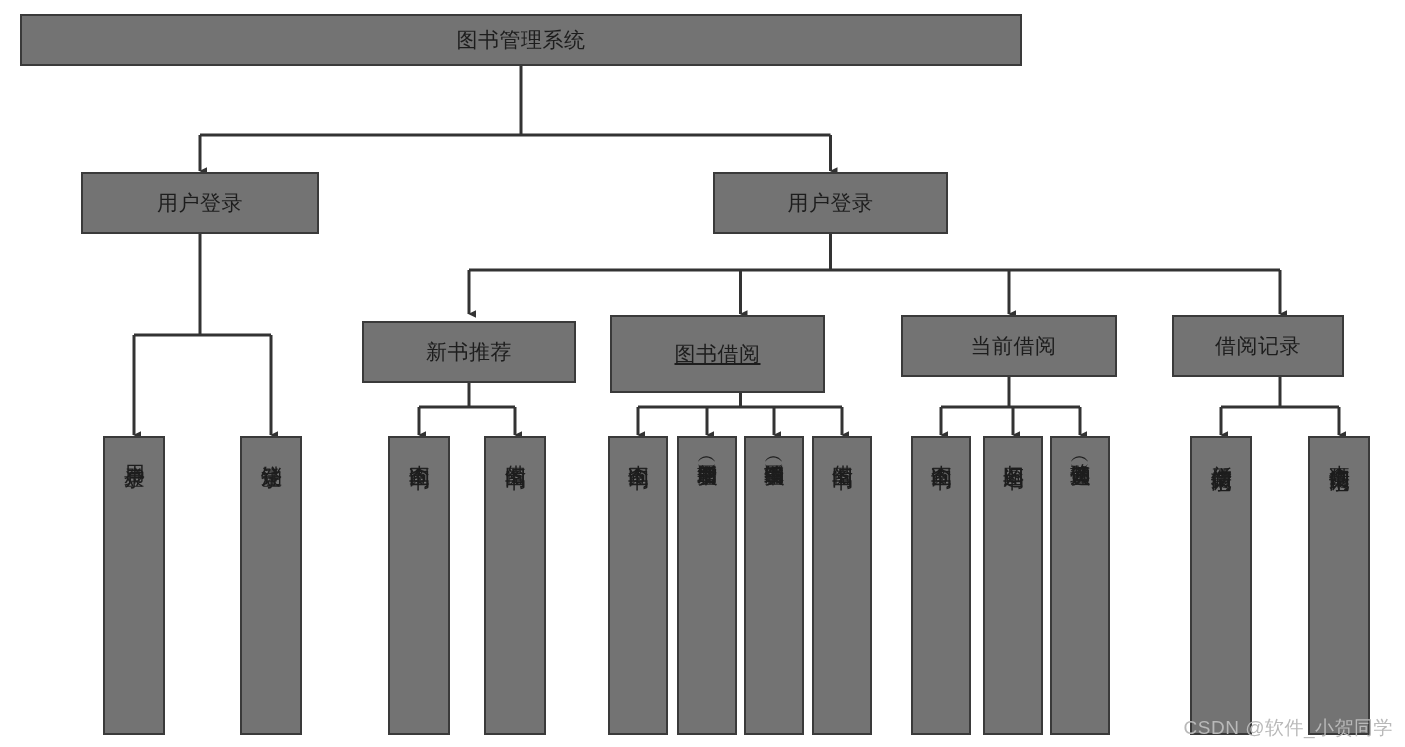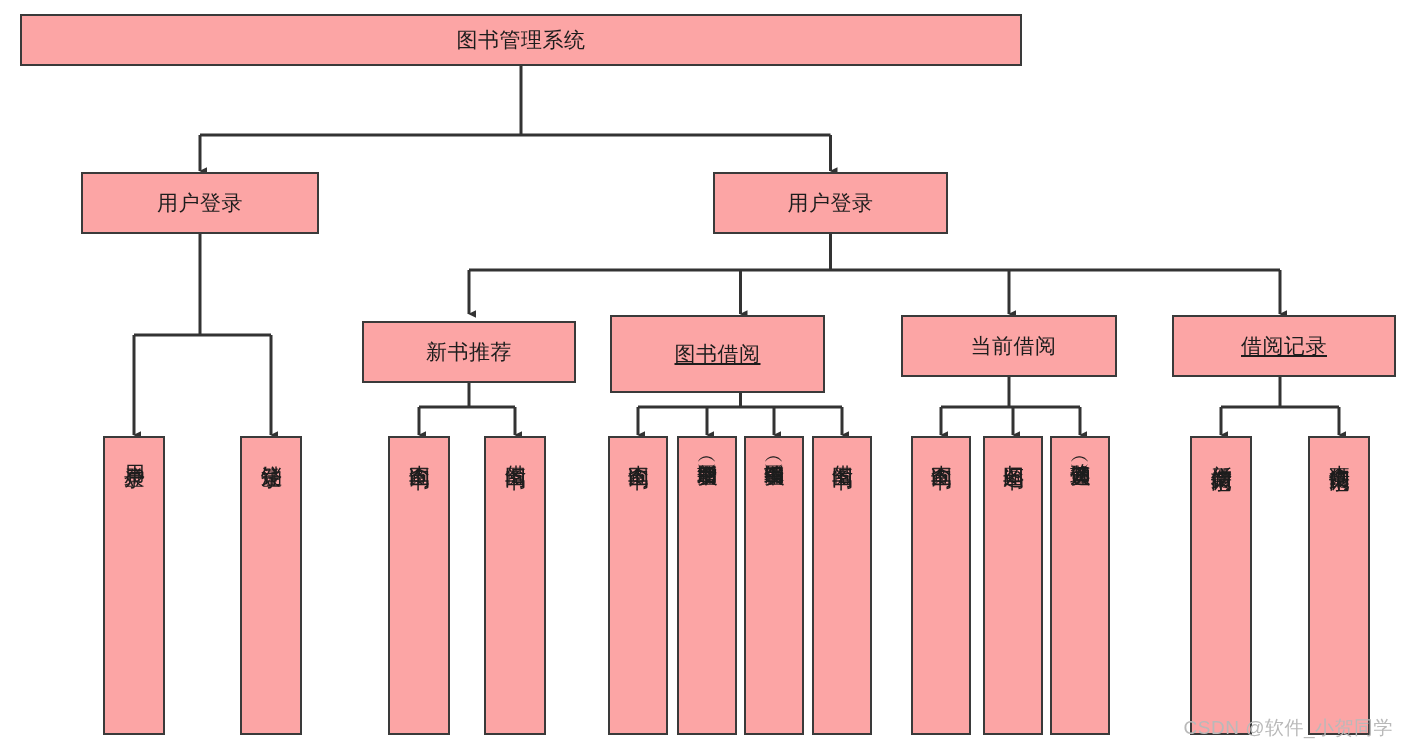--- a/index.html
+++ b/index.html
@@ -23,21 +23,21 @@
     position: absolute;
     left: 0;
     top: 0;
     width: 1405px;
     height: 747px;
     pointer-events: none;
   }
   .node {
     position: absolute;
     box-sizing: border-box;
-    background: #fca5a5;
+    background: #737373;
     border: 2.5px solid #3a3a3a;
     display: flex;
     align-items: center;
     justify-content: center;
     color: #1d1d1d;
     z-index: 2;
   }
   .node-label {
     display: block;
     text-align: center;
@@ -136,21 +136,21 @@
       </div>
       <div class="node horiz" style="left: 362px; top: 321px; width: 214px; height: 62px;">
         <span class="node-label">新书推荐</span>
       </div>
       <div class="node horiz" style="left: 610px; top: 315px; width: 215px; height: 78px; text-decoration: underline;">
         <span class="node-label">图书借阅</span>
       </div>
       <div class="node horiz" style="left: 901px; top: 315px; width: 216px; height: 62px; padding-left: 9px;">
         <span class="node-label">当前借阅</span>
       </div>
-      <div class="node horiz" style="left: 1172px; top: 315px; width: 224px; height: 62px; text-decoration: underline;">
+      <div class="node horiz" style="left: 1172px; top: 315px; width: 172px; height: 62px;">
         <span class="node-label">借阅记录</span>
       </div>
       <div class="node vert" style="left: 103px; top: 436px; width: 62px; height: 299px;">
         <span class="node-label">用户登录</span>
       </div>
       <div class="node vert" style="left: 240px; top: 436px; width: 62px; height: 299px;">
         <span class="node-label">注销登录</span>
       </div>
       <div class="node vert" style="left: 388px; top: 436px; width: 62px; height: 299px;">
         <span class="node-label">查询图书</span>

